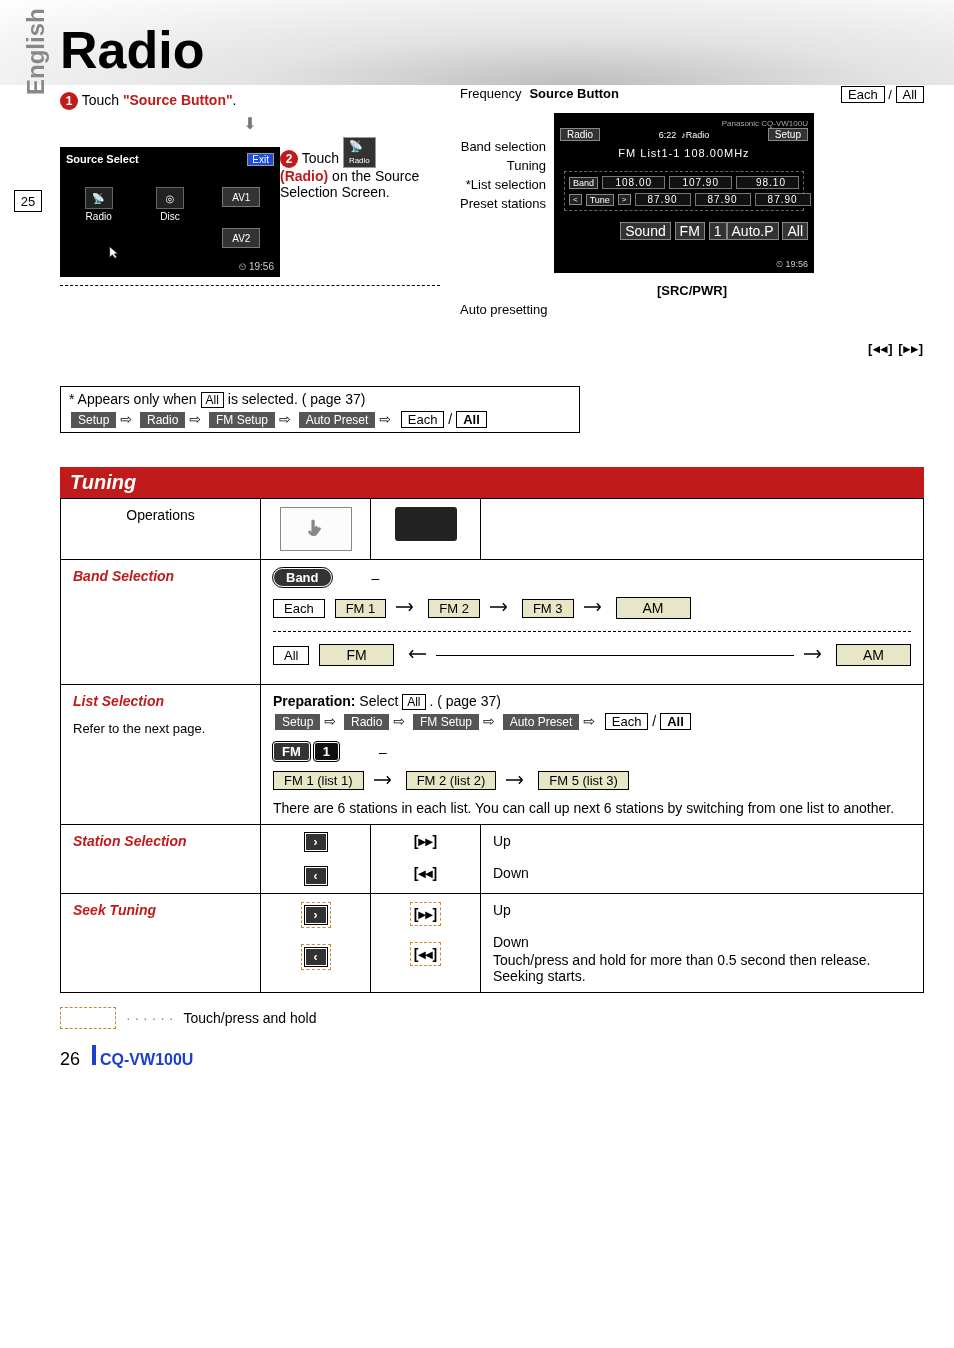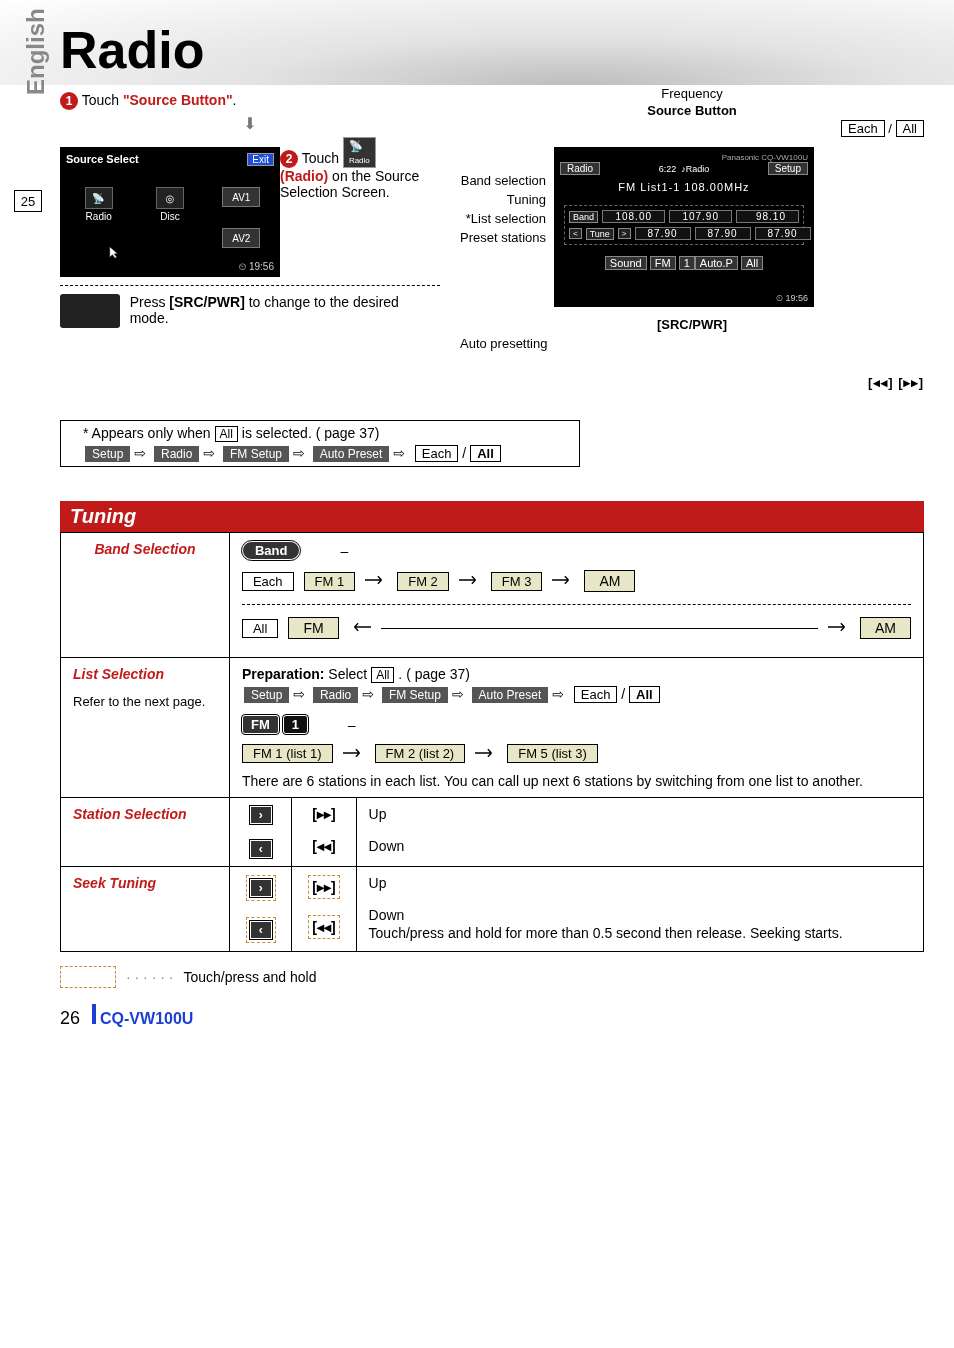--- a/index.html
+++ b/index.html
@@ -75,57 +75,57 @@
   .sg-btn { width:38px; height:20px; background:#333; border:1px solid #777; display:flex; align-items:center; justify-content:center; font-size:10px;}
   .sg-icon { width:28px; height:22px; border:1px solid #666; background:#222; display:flex;align-items:center;justify-content:center;}
   .clk { position:absolute; bottom:4px; right:6px; font-size:10px; color:#ccc;}
   .cursor { position:absolute; bottom:18px; left:48px; width:14px;height:14px; }
   .cursor svg path { fill:#fff; stroke:#000; stroke-width:.5; }
   .flow-arrow { text-align:center; font-size:16px; color:#777; margin:4px 0; }
   .dashed-divider { border-top: 1.5px dashed #000; margin: 8px 0;}
   .remote-row { display:flex; gap:10px; align-items:flex-start; }
   .remote-img { width:60px; height:34px; background:#222; border-radius:3px;}
   .right-diagram { flex:1; font-size:13px; }
-  .rd-top { display:flex; gap:2px; align-items:center; margin-bottom:4px;flex-direction:column;}
+  .rd-top { display:flex; gap:8px; align-items:flex-start; margin-bottom:4px;}
   .kbox { border:1px solid #000; padding:0 6px; font-size:13px; display:inline-block;}
   .kboxb { border:1.5px solid #000; padding:0 6px; font-size:13px; font-weight:700;}
   .radio-screen {
     margin-top:6px;
     background:#000; color:#fff; width:260px; height:160px; font-size:10px;
     position:relative; padding:6px;
   }
   .rs-topbar { display:flex; justify-content:space-between; align-items:center;}
   .rs-btn { background:#333; border:1px solid #888; padding:0 6px; font-size:10px;}
   .rs-sub { text-align:center; font-size:11px; margin-top:6px; letter-spacing:1px;}
   .rs-list { margin:12px 4px; border:1px dashed #666; padding:4px; display:flex; flex-direction:column; gap:4px;}
   .rs-row { display:flex; align-items:center; gap:4px;}
   .rs-rowbtn { background:#222; border:1px solid #888; padding:0 3px; font-size:9px;}
   .rs-freq { flex:1; border:1px solid #777; background:#111; text-align:right; padding:0 12px; font-size:10px; letter-spacing:1px;}
-  .rs-bottom { display:flex; justify-content:center; align-items:center; margin-top:2px; font-size:11px;}
+  .rs-bottom { display:flex; justify-content:flex-end; align-items:center; margin-top:2px; font-size:14px;}
   .rs-fm { background:#333; border:1px solid #888; padding:0 4px;}
   .rs-clk { position:absolute; bottom:3px; right:6px; font-size:9px; color:#ccc;}
   .labels-left { display:flex; flex-direction:column; gap:4px; font-size:13px; text-align:right; margin-top:32px;}
   .rd-body { display:flex; gap:8px;}
   .srcpwr { text-align:center; font-weight:700; margin-top:10px;}
   .navicons { text-align:right; font-weight:700; letter-spacing:1px; margin-top:24px;}
-  .footnote-box { border:1px solid #000; margin-top:30px; padding:4px 22px; font-size:14px; width:520px;}
+  .footnote-box { border:1px solid #000; margin-top:30px; padding:4px 8px; font-size:14px; width:520px;}
   .flowchip { display:inline-block; background:#555; color:#fff; font-size:12px; padding:1px 7px; margin:0 2px;}
   .flowarw { display:inline-block; margin:0 2px;}
   .tuning-sec { margin-top: 34px;}
   .tuning-header { background:#c11a1a; color:#fff; font-size:20px; font-weight:700; font-style:italic; padding:4px 10px;}
   table.tuning { width:100%; border-collapse:collapse;}
   table.tuning td { border:1px solid #000; padding:8px 12px; vertical-align:top; font-size:14px;}
   table.tuning tr:first-child td { text-align:center;}
   .opcell-hand { width:72px; height:44px; border:1px solid #888; background:#fcfcfc; display:inline-flex; align-items:center; justify-content:center; position:relative;}
   .opcell-hand .hand svg { width:20px; height:20px;}
   .opcell-remote { width:62px; height:34px; background:#222; border-radius:3px; display:inline-block;}
   .rowlabel { font-weight:700; color:#c11a1a; font-style:italic;}
   .pillbtn { background:#333; color:#fff; border-radius:10px; border:1.5px solid #fff; outline:1px solid #000; padding:1px 12px; font-size:13px; font-weight:700; display:inline-block;}
   .sqbtn { border:1px solid #000; padding:1px 10px; font-size:13px; display:inline-block; background:#fff; }
-  .sqbtn-lg { border:1.5px solid #000; padding:2px 14px; font-size:14px; }
+  .sqbtn-lg { border:1.5px solid #000; padding:2px 26px; font-size:14px; }
   .hl { background:#e7e7c8; }
   .cycle { display:flex; align-items:center; gap:10px; margin:10px 0; flex-wrap:wrap;}
   .arrow { display:inline-block; }
   .arrow svg { width:22px; height:12px; }
   .navsmall { background:#333; color:#fff; width:22px; height:18px; border:1.5px solid #fff; outline:1px solid #000; display:inline-flex;align-items:center;justify-content:center;font-size:12px;font-weight:700;}
   .dashedline { border-top:1.5px dashed #000; margin:12px 0;}
   .dashedcell { border:1.5px dashed #c83; padding:3px; display:inline-flex;}
   .legend { display:flex; align-items:center; gap:10px; margin-top:14px; font-size:14px;}
   .legend .swatch { width:56px; height:22px; border:1.5px dashed #c83; background:#fff;}
   .footer { margin-top:16px; display:flex; align-items:baseline; gap:12px;}
@@ -177,26 +177,20 @@
         <div class="clk">⏲ <span>19:56</span></div>
       </div>
       <div style="font-size:14px; width:150px;">
         <span class="circled">2</span>
         <span>Touch </span>
         <span style="display:inline-block;background:#333;color:#fff;padding:2px 5px;font-size:11px;border:1px solid #999;">📡<br><span style="font-size:8px;">Radio</span></span><br>
         <span class="instr-red">(Radio)</span><span> on the Source Selection Screen.</span>
       </div>
     </div>
     <div class="dashed-divider"></div>
-    <div class="remote-row">
-      <div class="remote-img"></div>
-      <div style="font-size:14px;">
-        <span>Press </span><b>[SRC/PWR]</b><span> to change to the desired mode.</span>
-      </div>
-    </div>
   </div>
 
   <div class="right-diagram">
     <div class="rd-top">
       <span>Frequency</span>
       <span style="font-weight:700;">Source Button</span>
       <span style="margin-left:auto;">
         <span class="kbox">Each</span> /
         <span class="kbox">All</span>
       </span>
@@ -267,20 +261,30 @@
     <span class="flowchip">Auto Preset</span><span class="flowarw">⇨</span>
     &nbsp;<span class="kbox">Each</span> /
     <span class="kboxb">All</span>
   </div>
 </div>
 
 <div class="tuning-sec">
   <div class="tuning-header">Tuning</div>
   <table class="tuning">
     <tbody>
+        <tr>
+      <td style="width:200px;">Operations</td>
+      <td style="width:110px;"><span class="opcell-hand">
+              <span class="hand"><svg viewBox="0 0 24 24">
+                  <path fill="#888" d="M9 2c.8 0 1.5.7 1.5 1.5V11l1-1c.6-.6 1.5-.6 2 0l.5.5c.6.6.6 1.5 0 2l1-1c.6-.6 1.5-.6 2 0l.5.5c.6.6.6 1.5 0 2L13 20c-1 1-2 1.5-3.5 1.5S6 21 5 20l-2-2c-.6-.6-.6-1.5 0-2l.5-.5c.6-.6 1.5-.6 2 0l1 1V3.5C6.5 2.7 7.2 2 8 2"></path>
+                </svg></span>
+            </span></td>
+      <td style="width:110px;"><span class="opcell-remote"></span></td>
+      <td></td>
+    </tr>
 
     <tr>
       <td><span class="rowlabel">Band Selection</span></td>
       <td colspan="3">
         <div style="display:flex;align-items:center;gap:40px;">
           <span class="pillbtn">Band</span>
           <span>–</span>
         </div>
         <div class="cycle">
           <span class="sqbtn">Each</span>

